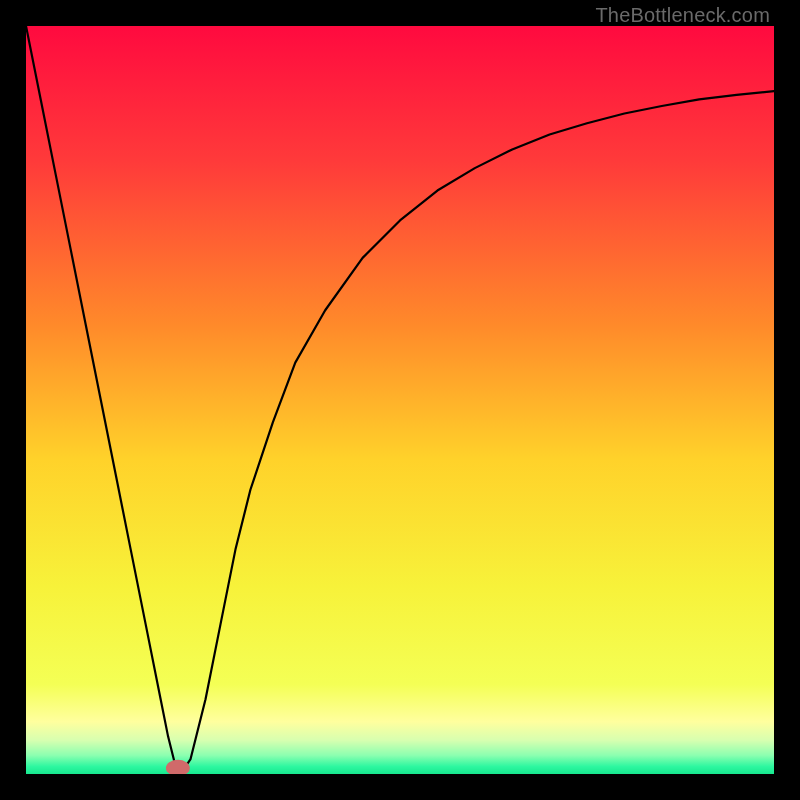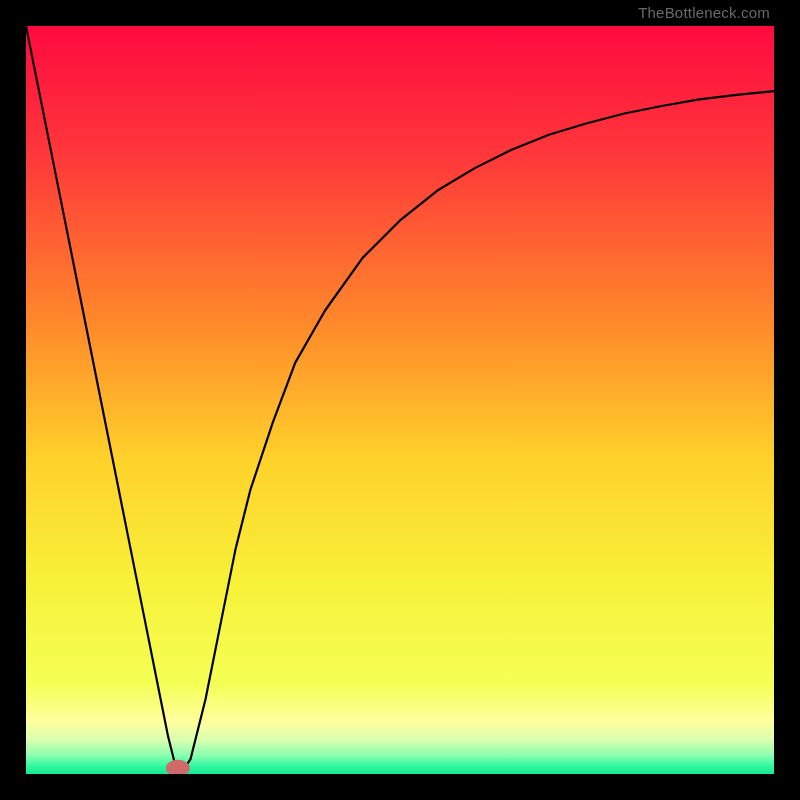--- a/index.html
+++ b/index.html
@@ -24,21 +24,21 @@
     left: 0;
     top: 0;
     width: 748px;
     height: 748px;
   }
   .watermark {
     position: absolute;
     top: 4px;
     right: 30px;
     color: #6a6a6a;
-    font-size: 15px;
+    font-size: 20px;
     font-weight: 500;
     letter-spacing: 0.2px;
     user-select: none;
   }
   svg { display: block; }
 </style>
 </head>
 <body>
 
 <div class="frame">

